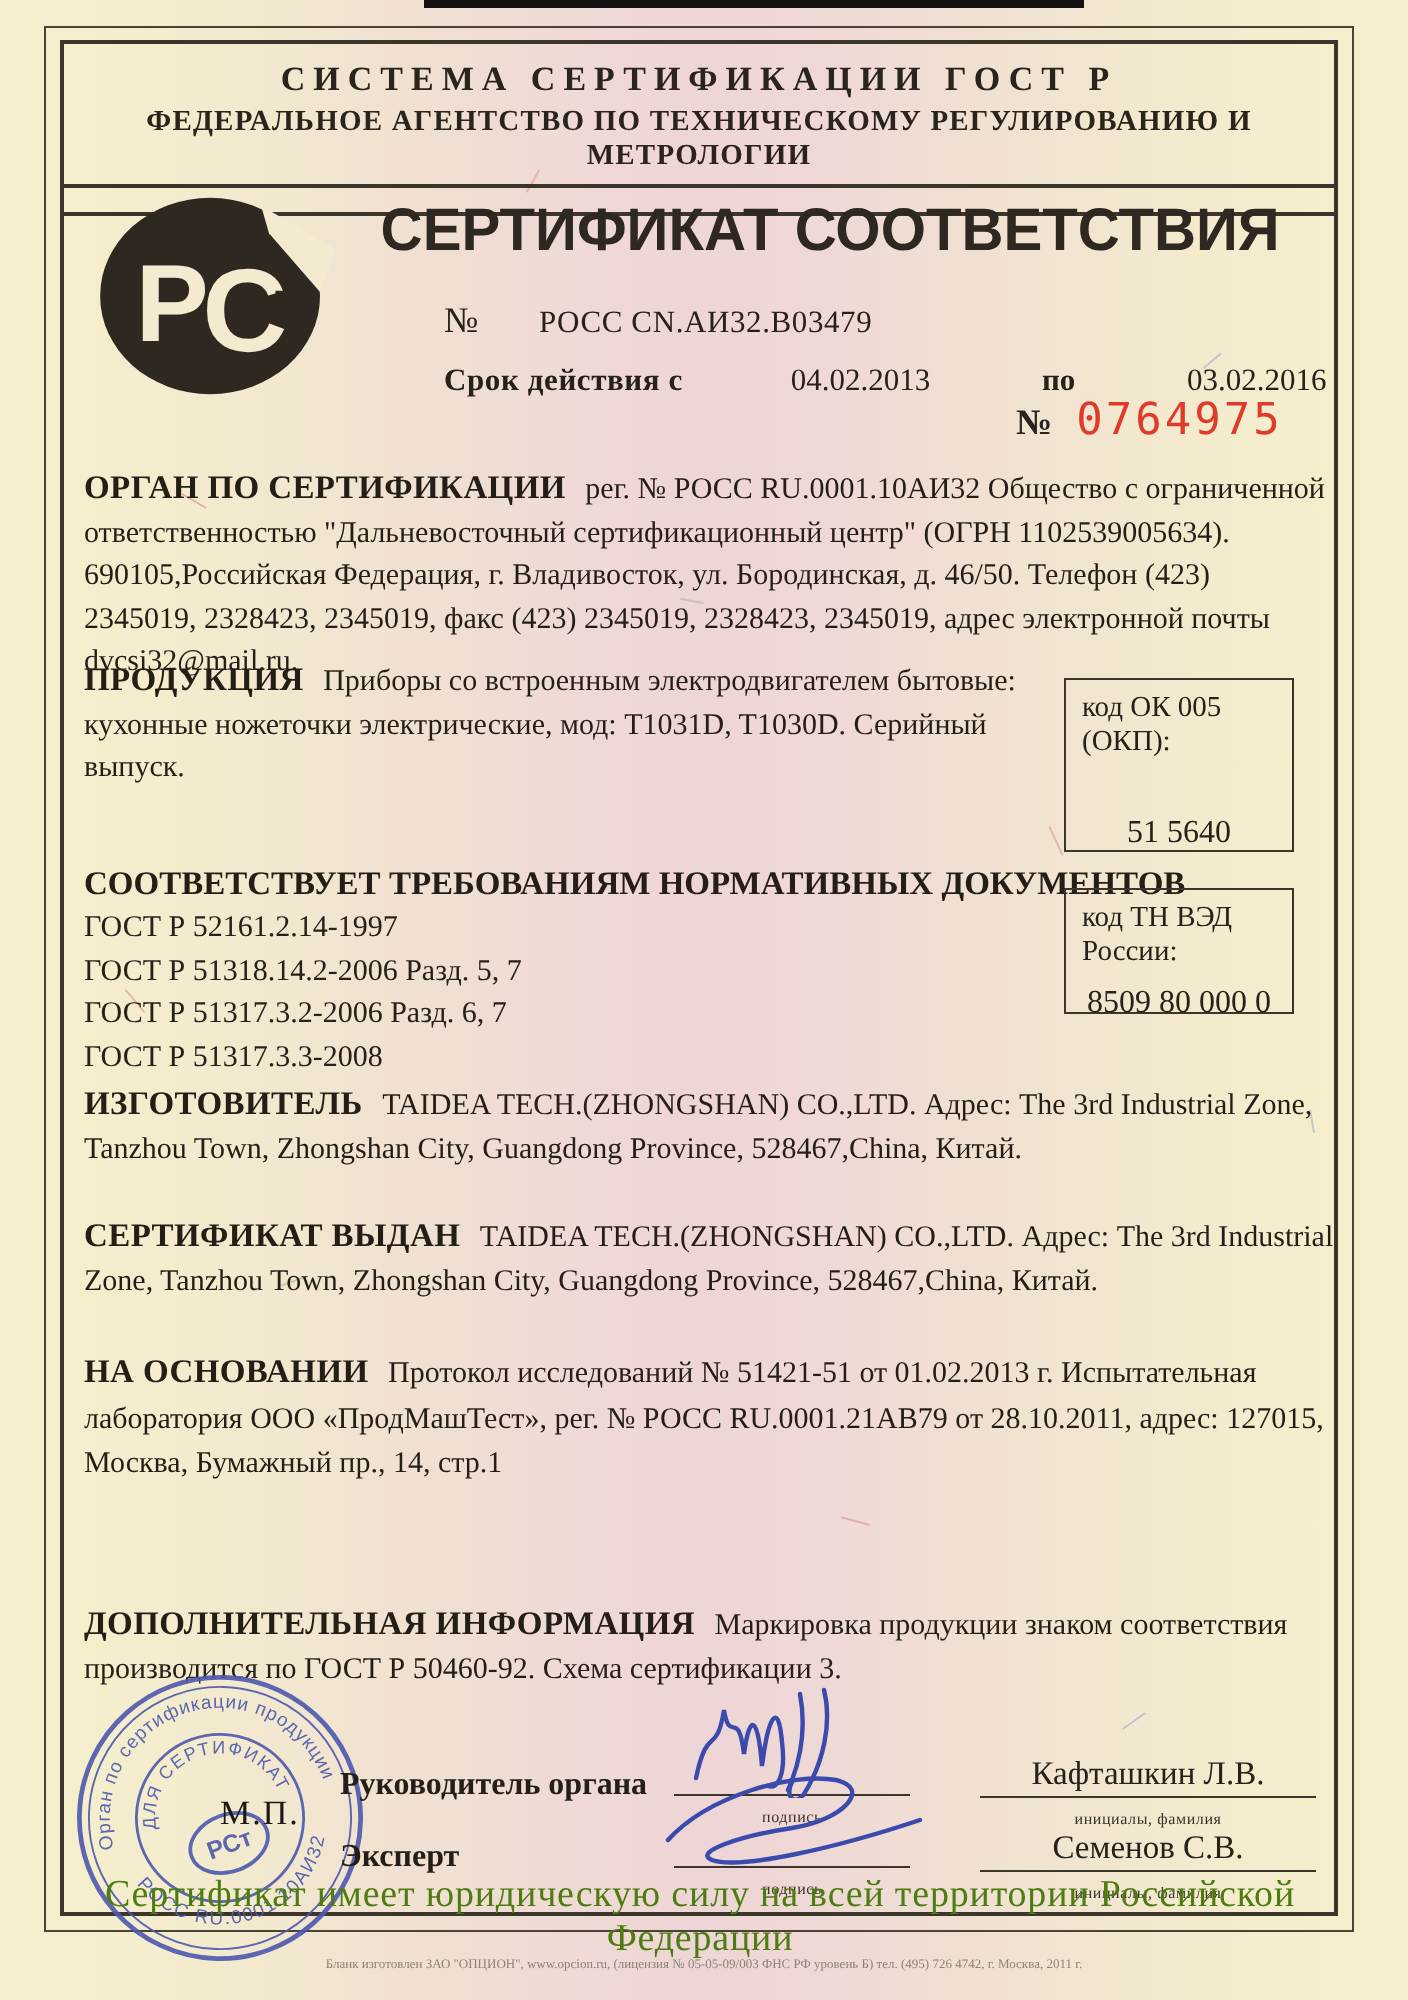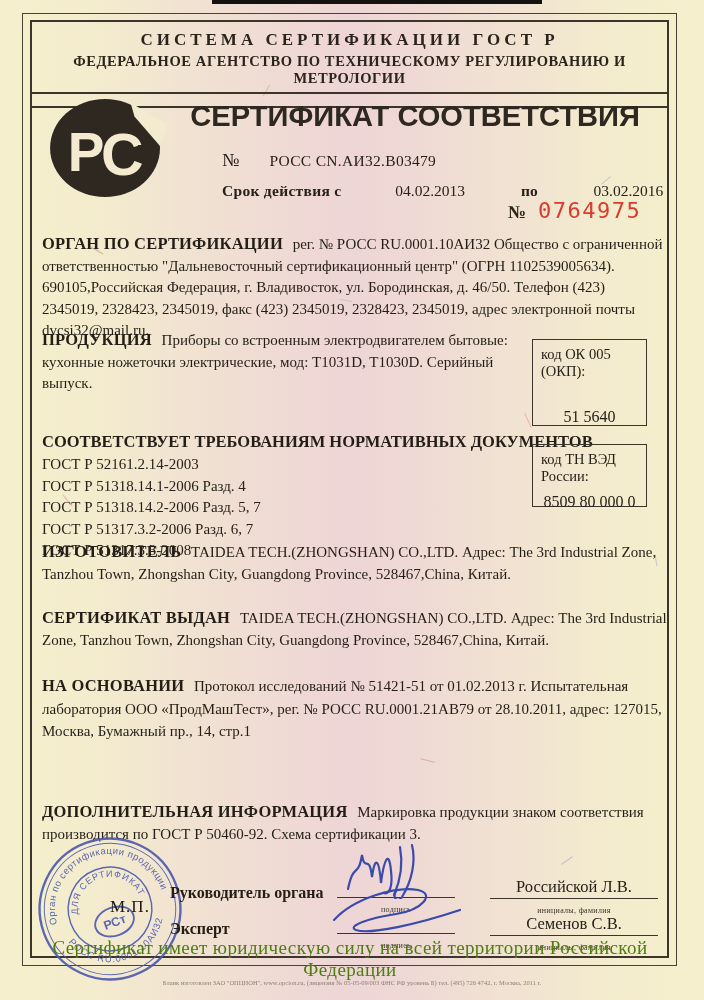--- a/index.html
+++ b/index.html
@@ -141,22 +141,21 @@
   <span>Приборы со встроенным электродвигателем бытовые: кухонные ножеточки электрические, мод: T1031D, T1030D. Серийный выпуск.</span>
 </p>
 
 <div class="code-box code-box-1">
   <div>код ОК 005 (ОКП):</div>
   <div class="cb-val">51 5640</div>
 </div>
 
 <div class="sec sec-compl-head">СООТВЕТСТВУЕТ ТРЕБОВАНИЯМ НОРМАТИВНЫХ ДОКУМЕНТОВ</div>
 <ul class="standards">
-  <li>ГОСТ Р 52161.2.14-2003</li>
-  <li>ГОСТ Р 51318.14.1-2006 Разд. 4</li>
+  <li>ГОСТ Р 52161.2.14-1997</li>
   <li>ГОСТ Р 51318.14.2-2006 Разд. 5, 7</li>
   <li>ГОСТ Р 51317.3.2-2006 Разд. 6, 7</li>
   <li>ГОСТ Р 51317.3.3-2008</li>
 </ul>
 
 <div class="code-box code-box-2">
   <div>код ТН ВЭД России:</div>
   <div class="cb-val">8509 80 000 0</div>
 </div>
 
@@ -221,21 +220,21 @@
 </svg>
 
 <div class="sig-line sig-line-1">
   <span class="under-label">подпись</span>
 </div>
 <div class="sig-line sig-line-2">
   <span class="under-label">подпись</span>
 </div>
 
 <div class="name-block name-block-1">
-  <div class="name-text">Российской Л.В.</div>
+  <div class="name-text">Кафташкин Л.В.</div>
   <span class="under-label">инициалы, фамилия</span>
 </div>
 <div class="name-block name-block-2">
   <div class="name-text">Семенов С.В.</div>
   <span class="under-label">инициалы, фамилия</span>
 </div>
 
 <div class="legal-line">Сертификат имеет юридическую силу на всей территории Российской Федерации</div>
 <div class="fine-print">Бланк изготовлен ЗАО "ОПЦИОН", www.opcion.ru, (лицензия № 05-05-09/003 ФНС РФ уровень Б) тел. (495) 726 4742, г. Москва, 2011 г.</div>
 

